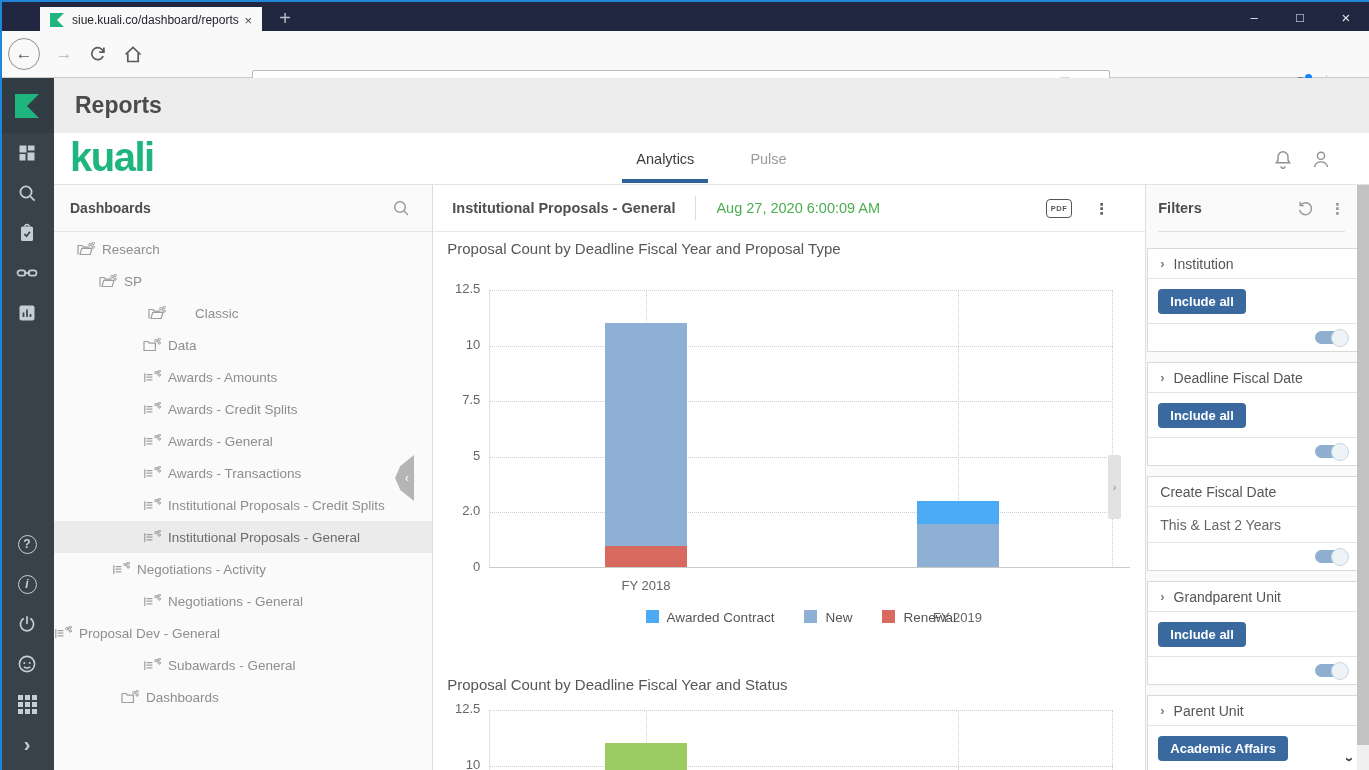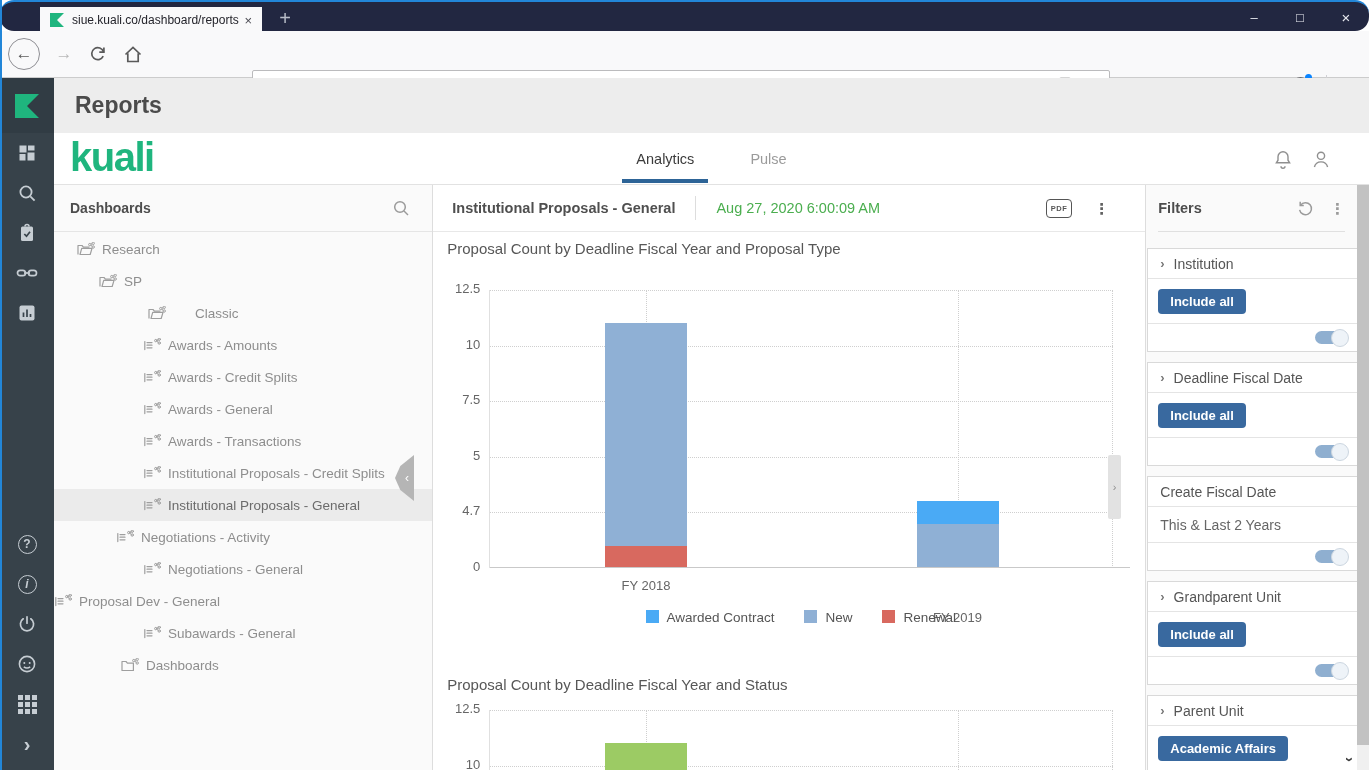--- a/index.html
+++ b/index.html
@@ -1,21 +1,21 @@
 <!DOCTYPE html>
 <html><head>
 <meta charset="utf-8">
 <style>
   * { margin:0; padding:0; box-sizing:border-box; }
   html,body { width:1369px; height:770px; overflow:hidden; }
   body { font-family:"Liberation Sans","DejaVu Sans",sans-serif; background:#fff; color:#333; }
   #screen { position:relative; width:1369px; height:770px; overflow:hidden; background:#fff; }
 
   
-  .titlebar { position:absolute; left:0; top:0; width:1369px; height:31px; background:#222741; border-top:2px solid #2286d8;border-radius:14px; }
+  .titlebar { position:absolute; left:0; top:0; width:1369px; height:31px; background:#222741; border-top:2px solid #2286d8; }
   #screen::before { content:""; position:absolute; left:0; top:0; width:2px; height:770px; background:#2286d8; z-index:50; }
   .tab { position:absolute; left:40px; top:5px; width:222px; height:26px; background:#f9f9fa; display:flex; align-items:center; padding:0 6px 0 10px; }
   .tab-title { flex:1; font-size:12px; color:#24242b; white-space:nowrap; overflow:hidden; margin-left:8px; }
   .tab-close { color:#4a4a52; font-size:13px; padding:0 4px; cursor:default; }
   .newtab { position:absolute; left:272px; top:3px; width:26px; height:26px; color:#b9bdc9; font-size:20px; text-align:center; line-height:26px; }
   .wincontrols { position:absolute; right:0; top:0; height:31px; display:flex; }
   .winbtn { width:46px; height:31px; color:#e8eaf0; font-size:13px; display:flex; align-items:center; justify-content:center; }
   .toolbar { position:absolute; left:0; top:31px; width:1369px; height:47px; background:#f9f9fa; border-bottom:1px solid #cccccc; display:flex; align-items:center; }
   .navbtn { color:#5a5a5a; margin-left:12px; display:flex; align-items:center; justify-content:center; }
   .backbtn { width:32px; height:32px; border:1px solid #8f8f94; border-radius:50%; font-size:17px; margin-left:8px; background:#f9f9fa; }
@@ -357,20 +357,34 @@
                     <circle cx="16.2" cy="1.3" r="1.2"></circle>
                     <circle cx="16.2" cy="5" r="1.2"></circle>
                     <path d="M13.9 2.2 l1.2-.5 M13.9 3.2 l1.2 1.1"></path>
                   </g>
                 </svg>
               </span>
               <span>Classic</span>
             </div>
             <div class="tree-item" style="padding-left: 89px;">
               <span class="ti-icon">
+                <svg width="18" height="15" viewBox="0 0 18 15" fill="none" stroke="currentColor" stroke-width="1.2" stroke-linejoin="round">
+                  <path d="M1 12.5 V3.5 h4 l1.4 1.7 h6 V12.5 Z"></path>
+                  <g stroke-width="1">
+                    <circle cx="12.8" cy="2.6" r="1.2"></circle>
+                    <circle cx="16.2" cy="1.3" r="1.2"></circle>
+                    <circle cx="16.2" cy="5" r="1.2"></circle>
+                    <path d="M13.9 2.2 l1.2-.5 M13.9 3.2 l1.2 1.1"></path>
+                  </g>
+                </svg>
+              </span>
+              <span>Data</span>
+            </div>
+            <div class="tree-item" style="padding-left: 89px;">
+              <span class="ti-icon">
                 <svg width="18" height="15" viewBox="0 0 18 15" fill="none" stroke="currentColor" stroke-width="1.2" stroke-linecap="round">
                   <path d="M1.8 3.6 v8"></path>
                   <path d="M4 4.6 h5 M4 7.2 h5 M4 9.8 h5"></path>
                   <g stroke-width="1">
                     <circle cx="12.8" cy="2.6" r="1.2"></circle>
                     <circle cx="16.2" cy="1.3" r="1.2"></circle>
                     <circle cx="16.2" cy="5" r="1.2"></circle>
                     <path d="M13.9 2.2 l1.2-.5 M13.9 3.2 l1.2 1.1"></path>
                   </g>
                 </svg>
@@ -445,21 +459,21 @@
                   <g stroke-width="1">
                     <circle cx="12.8" cy="2.6" r="1.2"></circle>
                     <circle cx="16.2" cy="1.3" r="1.2"></circle>
                     <circle cx="16.2" cy="5" r="1.2"></circle>
                     <path d="M13.9 2.2 l1.2-.5 M13.9 3.2 l1.2 1.1"></path>
                   </g>
                 </svg>
               </span>
               <span>Institutional Proposals - General</span>
             </div>
-            <div class="tree-item" style="padding-left: 62px;">
+            <div class="tree-item" style="padding-left: 38px; margin-left: 20px;">
               <span class="ti-icon">
                 <svg width="18" height="15" viewBox="0 0 18 15" fill="none" stroke="currentColor" stroke-width="1.2" stroke-linecap="round">
                   <path d="M1.8 3.6 v8"></path>
                   <path d="M4 4.6 h5 M4 7.2 h5 M4 9.8 h5"></path>
                   <g stroke-width="1">
                     <circle cx="12.8" cy="2.6" r="1.2"></circle>
                     <circle cx="16.2" cy="1.3" r="1.2"></circle>
                     <circle cx="16.2" cy="5" r="1.2"></circle>
                     <path d="M13.9 2.2 l1.2-.5 M13.9 3.2 l1.2 1.1"></path>
                   </g>
@@ -539,21 +553,21 @@
             <span class="pdf-btn">PDF</span>
             <span class="kebab">⋮</span>
           </span>
         </div>
         <div class="rep-body" id="repbody">
             <div class="chart" style="top: 0px;">
               <div class="chart-title" style="top: 8px;">Proposal Count by Deadline Fiscal Year and Proposal Type</div>
               <div class="plot" style="top: 58px;">
                 <div class="ylab" style="left: -54px; top: 269px;">0</div>
                 <div class="hgrid" style="top: 222.4px;"></div>
-                <div class="ylab" style="left: -54px; top: 213.4px;">4.7</div>
+                <div class="ylab" style="left: -54px; top: 213.4px;">2.0</div>
                 <div class="hgrid" style="top: 166.8px;"></div>
                 <div class="ylab" style="left: -54px; top: 157.8px;">5</div>
                 <div class="hgrid" style="top: 111.2px;"></div>
                 <div class="ylab" style="left: -54px; top: 102.2px;">7.5</div>
                 <div class="hgrid" style="top: 55.6px;"></div>
                 <div class="ylab" style="left: -54px; top: 46.6px;">10</div>
                 <div class="hgrid" style="top: 0px;"></div>
                 <div class="ylab" style="left: -54px; top: -9px;">12.5</div>
                 <div class="vgrid" style="left: 622px;"></div>
                 <div class="vgrid" style="left: 155.75px;"></div>

